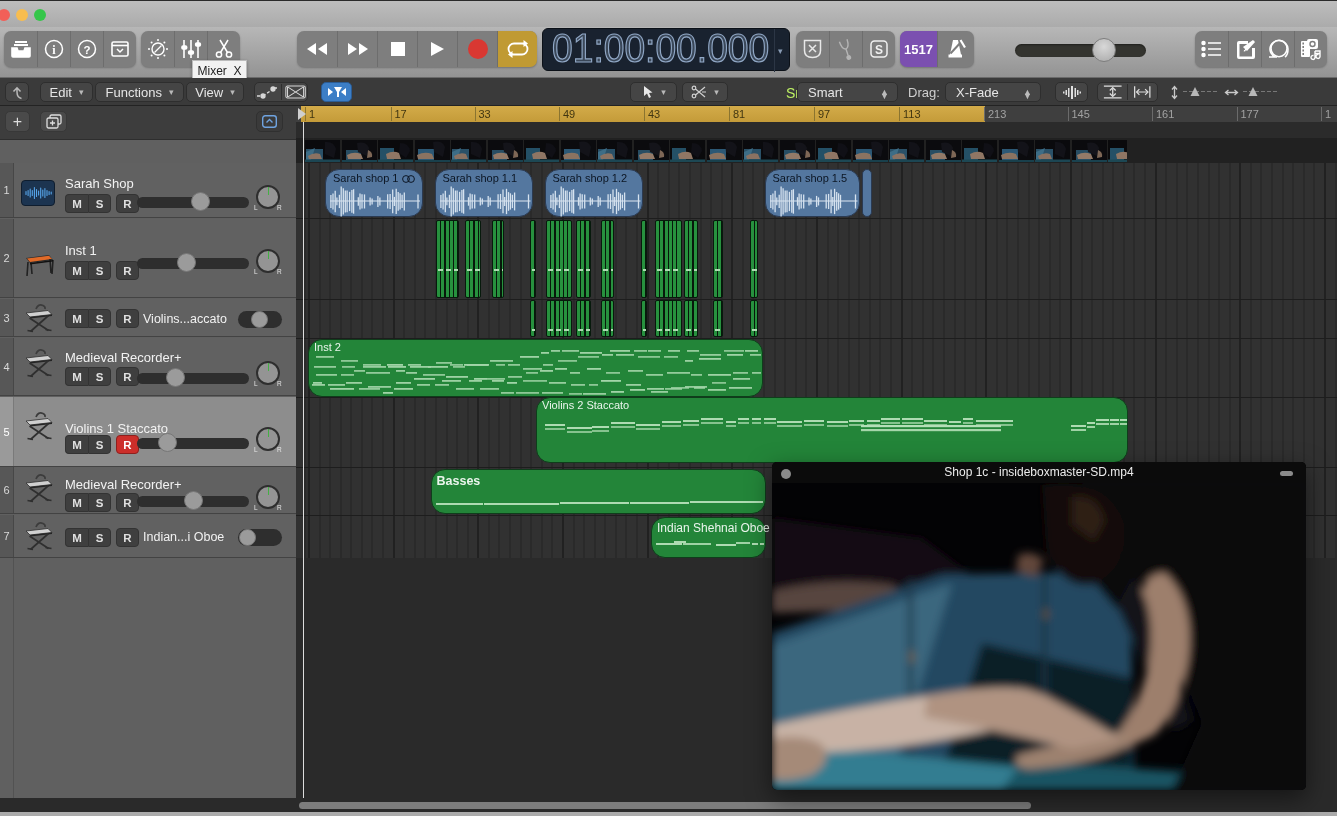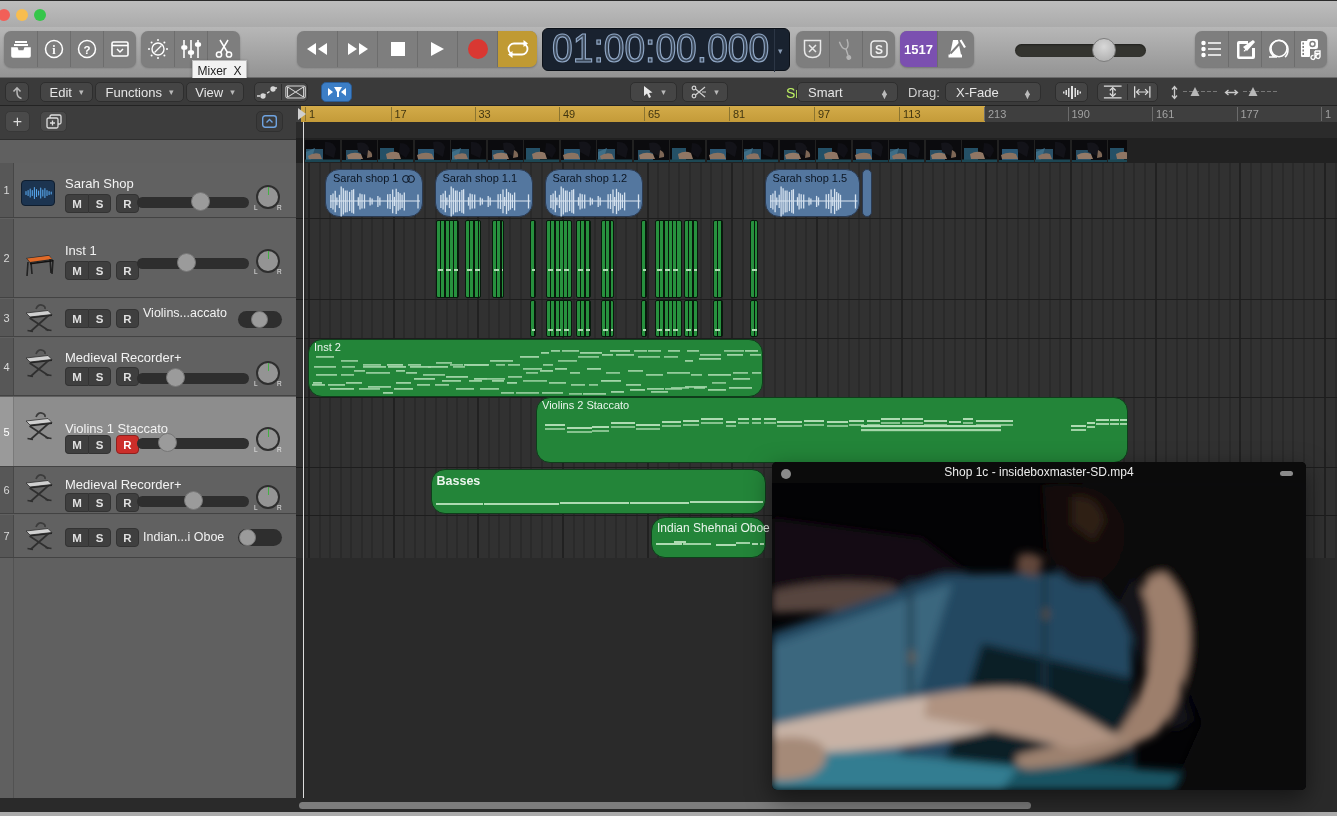--- a/index.html
+++ b/index.html
@@ -444,21 +444,21 @@
 <div class="trow" style="top:299px;height:38px">
  <div class="numcol">3</div>
  <div class="abs" style="left:22px;top:3px"><svg width="34" height="32" viewBox="0 0 34 32">
           <use href="#kbsym"></use>
         </svg></div>
  <div class="msr" style="left:65px;top:10px">
         <div class="msbtn mB">M</div>
         <div class="msbtn sB">S</div>
         <div class="msbtn rB">R</div>
       </div>
- <div class="tname" style="left:143px;top:7px;font-size:12.5px">Violins...accato</div>
+ <div class="tname" style="left:143px;top:13px;font-size:12.5px">Violins...accato</div>
  <div class="pill" style="left:238px;top:12px">
         <div class="pthumb" style="left:13px"></div>
       </div>
 </div>
 <div class="trow" style="top:338px;height:58px">
  <div class="numcol">4</div>
  <div class="abs" style="left:22px;top:9px"><svg width="34" height="32" viewBox="0 0 34 32">
           <use href="#kbsym"></use>
         </svg></div>
  <div class="tname" style="left:65px;top:12px">Medieval Recorder+</div>
@@ -533,31 +533,31 @@
 <div class="abs" id="rulernums">
       <div class="abs" style="left:9.0px;top:1px;width:1px;height:14px;background:#8a7430"></div>
       <div class="rnum" style="position:absolute;left:13.0px;top:2px;font-size:11px;color:#413611">1</div>
       <div class="abs" style="left:94.5px;top:1px;width:1px;height:14px;background:#8a7430"></div>
       <div class="rnum" style="position:absolute;left:98.5px;top:2px;font-size:11px;color:#413611">17</div>
       <div class="abs" style="left:178.5px;top:1px;width:1px;height:14px;background:#8a7430"></div>
       <div class="rnum" style="position:absolute;left:182.5px;top:2px;font-size:11px;color:#413611">33</div>
       <div class="abs" style="left:263.0px;top:1px;width:1px;height:14px;background:#8a7430"></div>
       <div class="rnum" style="position:absolute;left:267.0px;top:2px;font-size:11px;color:#413611">49</div>
       <div class="abs" style="left:348.0px;top:1px;width:1px;height:14px;background:#8a7430"></div>
-      <div class="rnum" style="position:absolute;left:352.0px;top:2px;font-size:11px;color:#413611">65</div>
+      <div class="rnum" style="position:absolute;left:352.0px;top:2px;font-size:11px;color:#413611">43</div>
       <div class="abs" style="left:433.0px;top:1px;width:1px;height:14px;background:#8a7430"></div>
       <div class="rnum" style="position:absolute;left:437.0px;top:2px;font-size:11px;color:#413611">81</div>
       <div class="abs" style="left:518.0px;top:1px;width:1px;height:14px;background:#8a7430"></div>
       <div class="rnum" style="position:absolute;left:522.0px;top:2px;font-size:11px;color:#413611">97</div>
       <div class="abs" style="left:603.0px;top:1px;width:1px;height:14px;background:#8a7430"></div>
       <div class="rnum" style="position:absolute;left:607.0px;top:2px;font-size:11px;color:#413611">113</div>
       <div class="abs" style="left:688.0px;top:1px;width:1px;height:14px;background:#6b6b6b"></div>
       <div class="rnum dark" style="position:absolute;left:692.0px;top:2px;font-size:11px;color:#a2a2a2">213</div>
       <div class="abs" style="left:771.5px;top:1px;width:1px;height:14px;background:#6b6b6b"></div>
-      <div class="rnum dark" style="position:absolute;left:775.5px;top:2px;font-size:11px;color:#a2a2a2">190</div>
+      <div class="rnum dark" style="position:absolute;left:775.5px;top:2px;font-size:11px;color:#a2a2a2">145</div>
       <div class="abs" style="left:856.0px;top:1px;width:1px;height:14px;background:#6b6b6b"></div>
       <div class="rnum dark" style="position:absolute;left:860.0px;top:2px;font-size:11px;color:#a2a2a2">161</div>
       <div class="abs" style="left:940.5px;top:1px;width:1px;height:14px;background:#6b6b6b"></div>
       <div class="rnum dark" style="position:absolute;left:944.5px;top:2px;font-size:11px;color:#a2a2a2">177</div>
       <div class="abs" style="left:1025.0px;top:1px;width:1px;height:14px;background:#6b6b6b"></div>
       <div class="rnum dark" style="position:absolute;left:1029.0px;top:2px;font-size:11px;color:#a2a2a2">1</div>
       <div class="abs" style="left:0px;top:1px"><svg width="12" height="14">
           <path d="M2 1 L10 7 L2 13 Z" fill="#cfcfcf"></path>
         </svg></div>
     </div>

